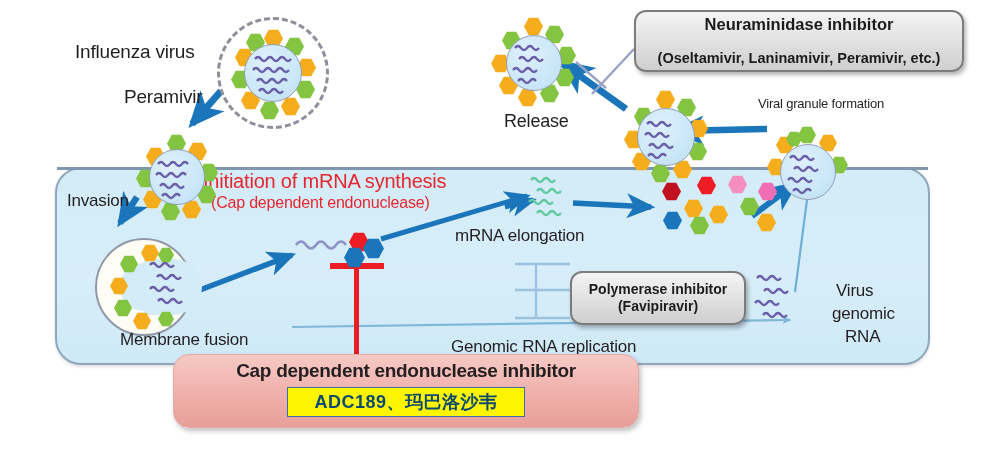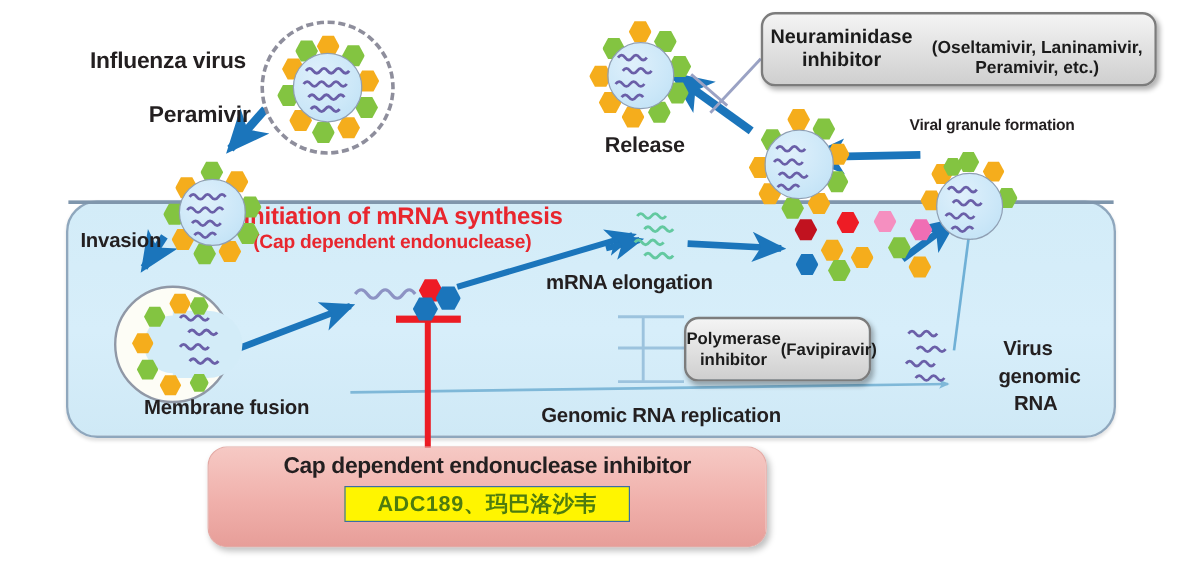--- a/index.html
+++ b/index.html
@@ -1,57 +1,57 @@
 <!DOCTYPE html>
 <html><head>
 <meta charset="utf-8">
 <style>
   html,body{margin:0;padding:0;background:#ffffff;}
   body{width:983px;height:474px;font-family:"Liberation Sans",sans-serif;}
   #stage{position:relative;width:983px;height:474px;overflow:hidden;background:#fff;}
 
-  .lbl{position:absolute;color:#231f20;font-weight:bold;letter-spacing:-0.2px;white-space:nowrap;}
+  .lbl{position:absolute;color:#231f20;font-weight:normal;letter-spacing:-0.2px;white-space:nowrap;}
 
   
   #cell{
     position:absolute;left:55px;top:167px;width:875px;height:198px;
     background:linear-gradient(180deg,#d3ecf8 0%,#d7eefa 55%,#cfe9f6 100%);
     border:2px solid #8fa7bd;border-radius:26px;box-sizing:border-box;
     box-shadow:0 2px 3px rgba(0,0,0,.12);
   }
   #cellTopLine{position:absolute;left:57px;top:167px;width:871px;height:3px;background:#7f96ac;}
 
   
   .grayBox{
     position:absolute;box-sizing:border-box;
     background:linear-gradient(180deg,#f4f4f4 0%,#e2e2e2 48%,#cfcfcf 100%);
     border:2px solid #7c7c7c;border-radius:12px;
     box-shadow:2px 3px 4px rgba(0,0,0,.30);
-    display:flex;align-items:center;justify-content:center;
+    display:flex;flex-direction:column;align-items:center;justify-content:center;
     color:#1b1b1b;font-weight:bold;text-align:center;line-height:1.18;
   }
   #naBox{left:634px;top:10px;width:330px;height:62px;}
   #naBox .t1{font-size:16.5px;}
   #naBox .t2{font-size:14.5px;margin-top:16px;}
-  #polyBox{left:570px;top:264px;width:156px;height:54px;justify-content:space-between;}
+  #polyBox{left:570px;top:271px;width:176px;height:54px;}
   #polyBox .t1{font-size:14px;}
   #polyBox .t2{font-size:14px;}
 
   
   #capBox{
-    position:absolute;left:173px;top:372px;width:466px;height:84px;box-sizing:border-box;
+    position:absolute;left:173px;top:354px;width:466px;height:74px;box-sizing:border-box;
     background:linear-gradient(180deg,#f6c9c4 0%,#f0b0ab 55%,#e79e99 100%);
     border:1px solid #e3a9a4;border-radius:16px;
     box-shadow:2px 3px 5px rgba(0,0,0,.25);
     display:flex;flex-direction:column;align-items:center;justify-content:flex-start;padding-top:5px;
   }
   #capTitle{font-size:19px;font-weight:bold;color:#231f20;letter-spacing:-0.3px;}
   #capDrug{
     margin-top:5px;background:#fff500;border:1.5px solid #3b6ea5;
-    color:#4d7c0f;font-size:18px;font-weight:bold;padding:2px 26px;letter-spacing:0.5px;
+    color:#0c4a6e;font-size:18px;font-weight:bold;padding:2px 26px;letter-spacing:0.5px;
   }
 
   
   #redStem{position:absolute;left:354px;top:266px;width:5px;height:112px;background:#ec1c24;}
   #redBar{position:absolute;left:330px;top:263px;width:54px;height:6px;background:#ec1c24;}
 
   
   .virus{position:absolute;}
   .virus .core{
     position:absolute;border-radius:50%;

